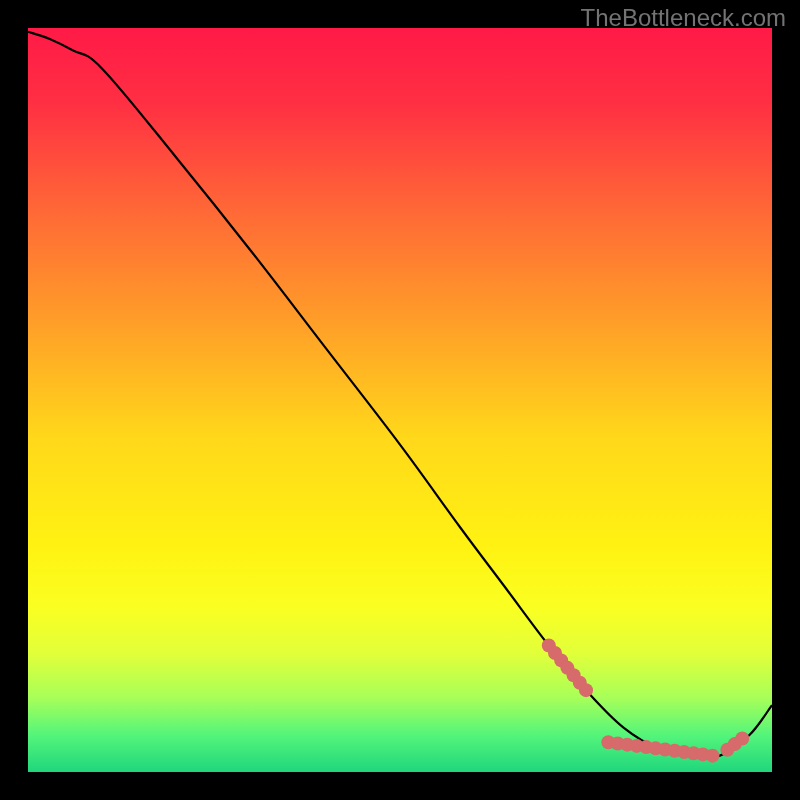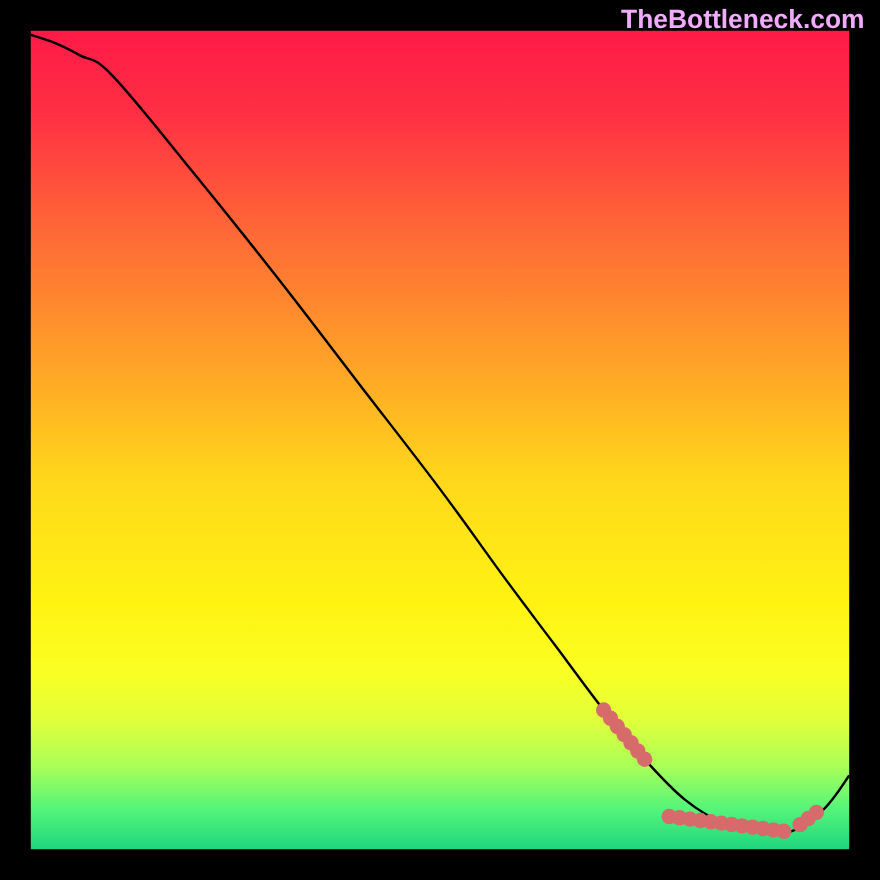--- a/index.html
+++ b/index.html
@@ -14,23 +14,23 @@
   position: absolute;
   left: 0;
   top: 0;
   width: 800px;
   height: 800px;
 }
 .watermark {
   position: absolute;
   top: 4px;
   right: 14px;
-  color: #f0abfc;
+  color: #737373;
   font-size: 24px;
-  font-weight: 700;
+  font-weight: 400;
   z-index: 10;
 }
 svg { display: block; }
 </style>
 </head>
 <body>
 
 <div class="chart-wrap">
   <div class="watermark">TheBottleneck.com</div>
   <svg id="chart-svg" width="800" height="800" viewBox="0 0 800 800">

